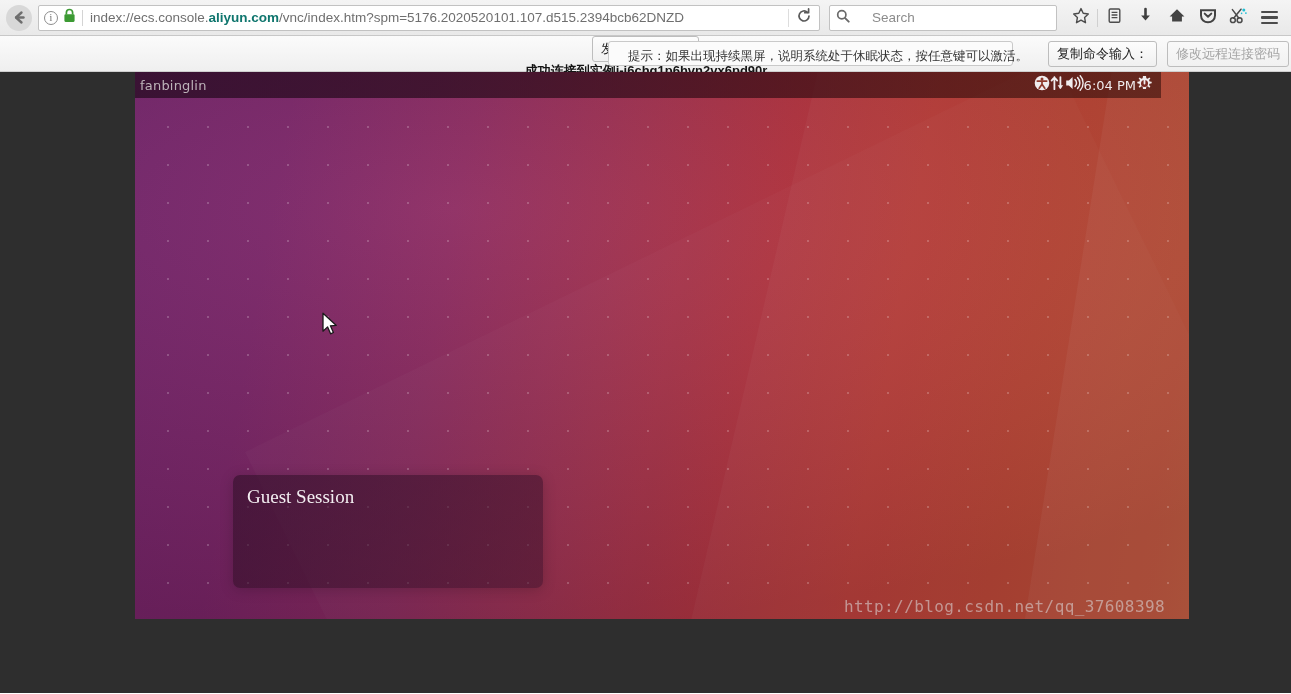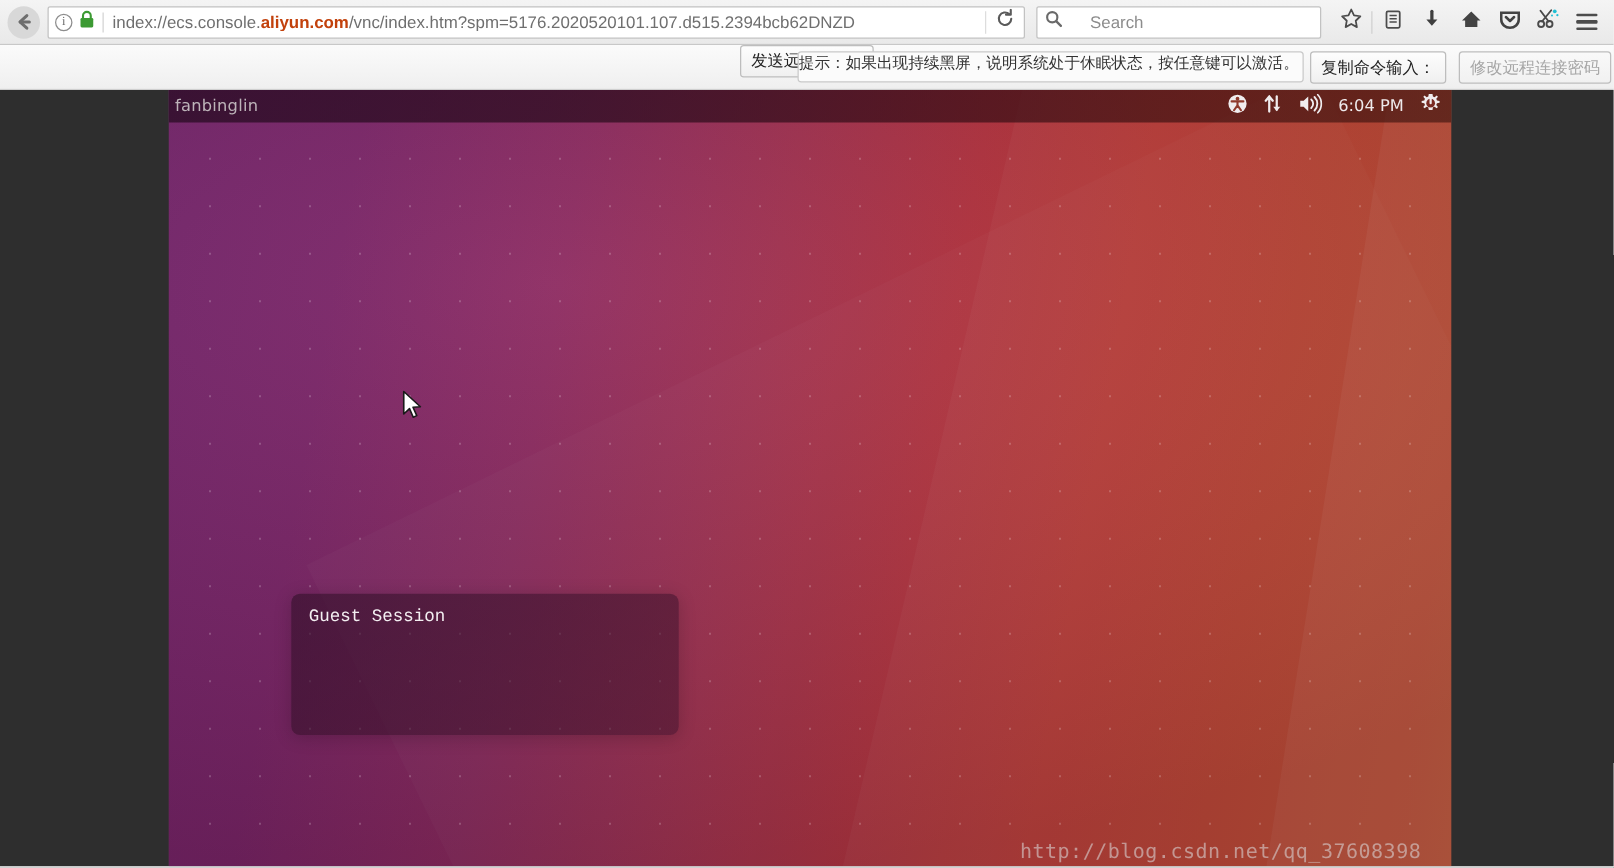--- a/index.html
+++ b/index.html
@@ -77,21 +77,21 @@
     flex: 1 1 auto;
     font-size: 13.5px;
     color: #6f6f6f;
     white-space: nowrap;
     overflow: hidden;
     min-width: 0;
     position: relative;
     -webkit-mask-image: linear-gradient(to right, #000 0, #000 86%, transparent 99%);
             mask-image: linear-gradient(to right, #000 0, #000 86%, transparent 99%);
   }
-  .url-text .host-strong { color: #c2410c; font-weight: bold; }
+  .url-text .host-strong { color: #0f766e; font-weight: bold; }
   .url-reload {
     flex: 0 0 auto;
     width: 30px;
     display: flex; align-items: center; justify-content: center;
     border-left: 1px solid #dddddd;
     height: 18px;
   }
 
   .searchbar {
     flex: 0 0 auto;
@@ -159,32 +159,32 @@
   }
   .conn-status {
     font-size: 13px;
     font-weight: bold;
     color: #141414;
     margin-left: 14px;
     white-space: nowrap;
   }
   .hint-box {
     position: absolute;
-    left: 638px;
+    left: 608px;
     top: 5px;
     width: 405px;
     height: 25px;
     border: 1px solid #c9c9c9;
     border-radius: 3px;
     background: #fbfbfb;
     font-size: 12.5px;
     color: #333;
     display: flex;
-    align-items: flex-start;
-    padding-left: 0;
+    align-items: flex-end;
+    padding-left: 19px;
     box-sizing: border-box;
     white-space: nowrap;
   }
   .btn-copy {
     position: absolute;
     left: 1048px; top: 5px;
     height: 25px;
     display: flex; align-items: center; font-family: Liberation Mono, monospace;
   }
   .btn-pwd {
@@ -202,33 +202,34 @@
     background: #2e2e2e;
     overflow: hidden;
   }
 
   
   .vnc-canvas {
     position: absolute;
     left: 135px;
     top: 0;
     width: 1026px;
-    height: 621px;
+    height: 547px;
     overflow: hidden;
     background:
       linear-gradient(100deg,
         #77256d 0%,
         #7c2569 14%,
         #8d2a60 30%,
         #a2304f 45%,
         #b5323f 58%,
         #bf3834 70%,
         #c0402f 82%,
         #c2492f 95%,
         #c44f30 100%);
+    padding-left: 28px;
   }
   
   .wall-streak {
     position: absolute;
     background: rgba(255,255,255,0.045);
     transform-origin: top left;
   }
   .wall-streak.s1 {
     left: 715px; top: -140px;
     width: 700px; height: 1100px;
@@ -281,21 +282,20 @@
   .panel-title {
     font-size: 13px;
     color: #bdb3b9;
     letter-spacing: 0.2px;
     font-family: "DejaVu Sans", sans-serif;
   }
   .panel-indicators {
     margin-left: auto;
     display: flex;
     align-items: center;
-    gap: 13px;
   }
   .panel-clock {
     font-size: 13px;
     color: #eeeaec;
     font-family: "DejaVu Sans", sans-serif;
   }
   .ind { display: flex; align-items: center; }
 
   
   .greeter {
@@ -305,23 +305,23 @@
     width: 310px;
     height: 113px;
     border-radius: 7px;
     background: linear-gradient(135deg, rgba(46,14,38,0.60), rgba(62,18,44,0.52));
     box-shadow: 0 2px 14px rgba(0,0,0,0.18);
     box-sizing: border-box;
   }
   .greeter-title {
     position: absolute;
     left: 14px; top: 11px;
-    font-size: 14px;
+    font-size: 19px;
     color: #f3eef1;
-    font-family: Liberation Mono, monospace;
+    font-family: Liberation Serif, serif;
   }
   .login-btn {
     position: absolute;
     left: 11px; top: 62px;
     width: 287px;
     height: 30px;
     border: 1px solid rgba(255,255,255,0.78);
     border-radius: 4px;
     background: linear-gradient(rgba(255,255,255,0.035), rgba(255,255,255,0.015));
     box-sizing: border-box;
@@ -466,20 +466,21 @@
           <i></i>
       </span>
     </div>
   </div>
 </div>
 
 <div class="vnc-toolbar">
   <div class="btn">
     <span>发送远程命令</span><i class="caret"></i>
   </div>
+  <div class="conn-status">成功连接到实例i-j6chq1p6hvn2vx6pd90r。</div>
 
   <div class="hint-box">
     <span>提示：如果出现持续黑屏，说明系统处于休眠状态，按任意键可以激活。</span>
   </div>
 
   <div class="btn-copy">
     <span class="btn">复制命令输入：</span>
   </div>
   <div class="btn-pwd">
     <span class="btn disabled">修改远程连接密码</span>

